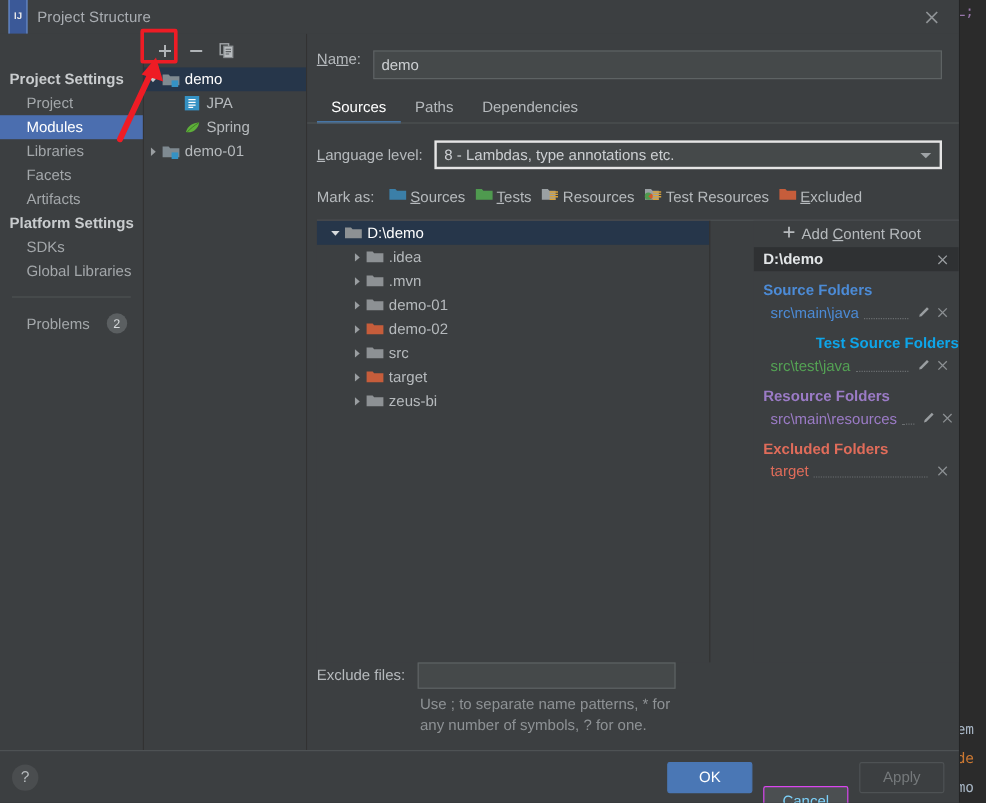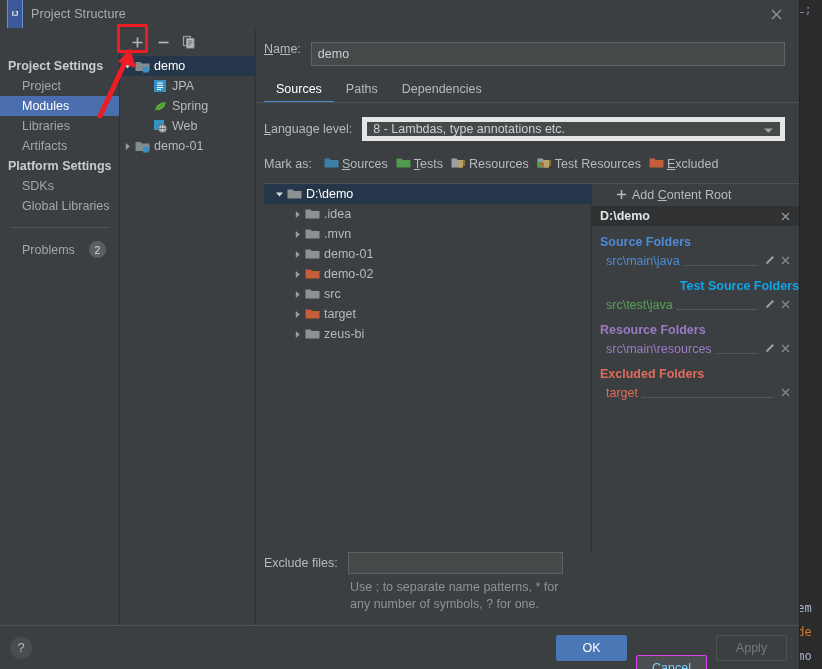--- a/index.html
+++ b/index.html
@@ -165,41 +165,42 @@
   #tabs-underline {
     position: absolute; left: -8px; right: 0; bottom: 0;
     height: 1px; background: #4e5254;
   }
 
   
   #lang-row { display: flex; align-items: center; padding: 14px 14px 0 8px; }
   #lang-label { font-size: 12.5px; color: #b6babd; margin-right: 10px; white-space: nowrap; }
   #lang-select {
     flex: 1 1 auto; height: 24px;
-    background: #45494a; border: 5px solid #e5e5e5;
+    background: #45494a; border: 2px solid #e5e5e5;
     display: flex; align-items: center; justify-content: space-between;
     padding: 0 6px; cursor: pointer;
   }
   #lang-select .val { font-size: 12.5px; color: #cdd0d3; }
 
   
   #mark-row { display: flex; align-items: center; padding: 14px 0 0 8px; flex-wrap: nowrap; }
   #mark-label { font-size: 12.5px; color: #b6babd; margin-right: 12px; white-space: nowrap; }
   .mark-btn {
     display: flex; align-items: center; cursor: pointer;
     margin-right: 8px; white-space: nowrap;
   }
   .mark-btn .mtxt { font-size: 12.5px; color: #b6babd; margin-left: 3px; }
 
   
   #content-area {
     flex: 1 1 auto; display: flex;
     margin: 10px 0 0 8px;
     border-top: 1px solid #4e5254;
     min-height: 0;
+    gap: 36px;
   }
   #file-tree {
     width: 328px; flex: 0 0 328px;
     background: #3c3f41;
     border-right: 1px solid #323232;
     overflow: hidden;
   }
   .ft-row {
     height: 20px; display: flex; align-items: center;
     font-size: 12.5px; color: #b6babd; cursor: pointer; white-space: nowrap;
@@ -320,20 +321,21 @@
       </div>
     </div>
 
     <div id="body-area">
 
       <div id="sidebar">
         <div class="side-group">Project Settings</div>
         <div class="side-item">Project</div>
         <div class="side-item selected">Modules</div>
         <div class="side-item">Libraries</div>
+        <div class="side-item">Facets</div>
         <div class="side-item">Artifacts</div>
         <div class="side-group">Platform Settings</div>
         <div class="side-item">SDKs</div>
         <div class="side-item">Global Libraries</div>
         <div id="side-divider"></div>
         <div id="problems-row">
           <span class="lbl">Problems</span>
           <span class="badge">2</span>
         </div>
       </div>
@@ -389,30 +391,20 @@
           <div class="mod-row indent2">
             <span class="mod-icon">
               <svg width="15" height="14" viewBox="0 0 15 14" aria-hidden="true">
                 <path d="M13 3 C12 9 7 12 2 11 C3 6 8 3 13 3 Z" fill="#5eaf3a"></path>
                 <path d="M3 11 C6 8 9 5.5 12.5 3.4" stroke="#3d7d25" stroke-width="0.8" fill="none"></path>
               </svg>
             </span>
             <span>Spring</span>
           </div>
 
-          <div class="mod-row indent2">
-            <span class="mod-icon">
-              <svg width="14" height="14" viewBox="0 0 14 14" aria-hidden="true">
-                <rect x="1" y="1" width="10" height="10" fill="#3592c4"></rect>
-                <circle cx="9.5" cy="9.5" r="4" fill="#d4d7d9" stroke="#5b5f61" stroke-width="0.9"></circle>
-                <path d="M5.5 9.5 h8 M9.5 5.5 c2 2 2 6 0 8 c-2 -2 -2 -6 0 -8" stroke="#5b5f61" stroke-width="0.8" fill="none"></path>
-              </svg>
-            </span>
-            <span>Web</span>
-          </div>
 
           <div class="mod-row">
             <span class="tri">
               <svg width="9" height="9" viewBox="0 0 9 9" aria-hidden="true">
                   <path d="M2.8 1 L6.8 4.5 L2.8 8 Z" fill="#9a9ea1"></path>
                 </svg>
             </span>
             <span class="mod-icon">
               <svg width="15" height="13" viewBox="0 0 15 13" aria-hidden="true">
                 <path d="M0.5 2 h5 l1.3 1.6 h7.7 v7.4 h-14 z" fill="#7f8a91"></path>

